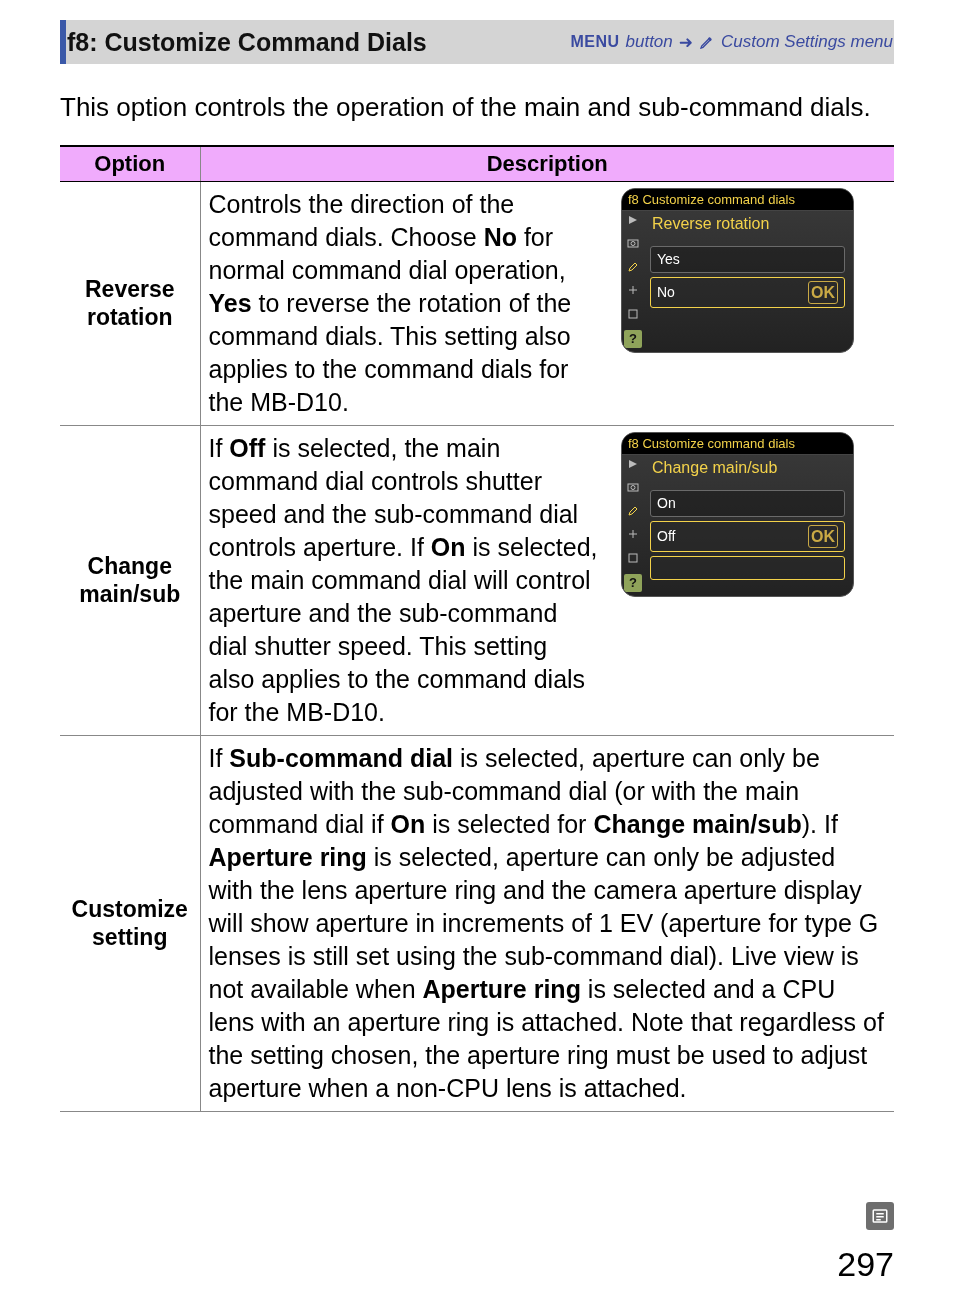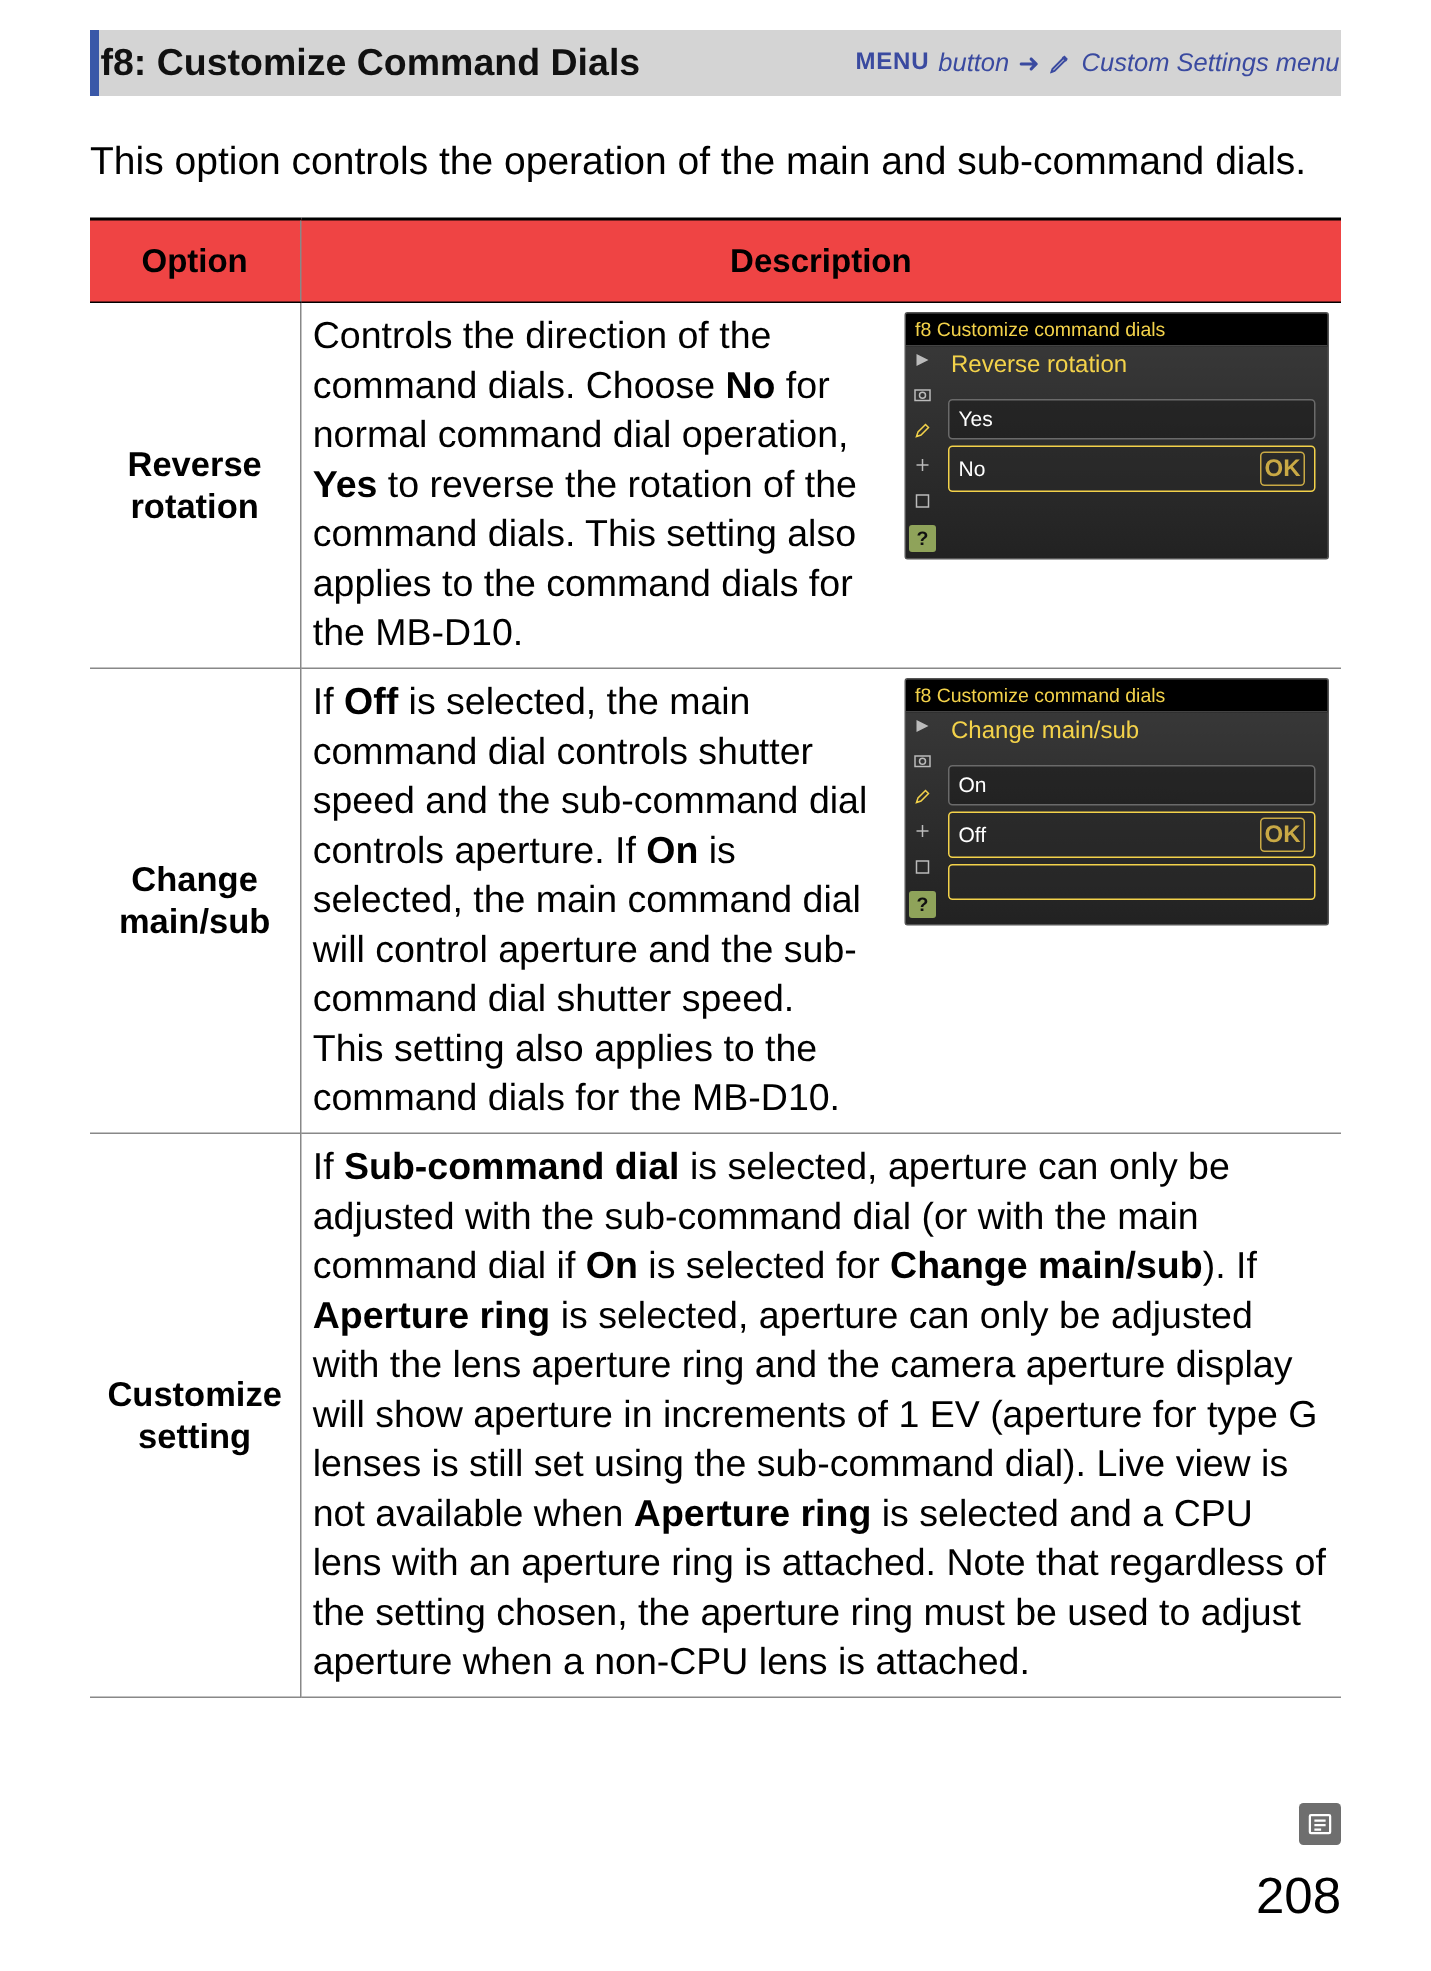--- a/index.html
+++ b/index.html
@@ -23,34 +23,34 @@
   .titlebar .crumb .pencil {
     width: 16px; height: 16px; display: inline-block;
   }
   .titlebar .crumb .pencil svg { width: 16px; height: 16px; }
 
   
   .intro { font-size: 26px; line-height: 1.35; margin: 26px 0 20px; }
 
   
   table.opt { width: 100%; border-collapse: collapse; table-layout: fixed; }
-  table.opt th { background: #ef4444; border-top: 2px solid #000; border-bottom: 1px solid #000; font-size: 22px; font-weight: 700; padding: 14px 8px; }
+  table.opt th { background: #f0abfc; border-top: 2px solid #000; border-bottom: 1px solid #000; font-size: 22px; font-weight: 700; padding: 4px 8px; }
   table.opt th.col-opt { width: 140px; border-right: 1px solid #888; }
   table.opt td { border-bottom: 1px solid #888; vertical-align: middle; font-size: 25px; line-height: 1.32; padding: 6px 8px 6px 8px; }
   table.opt td.option { text-align: center; font-weight: 700; font-size: 23px; border-right: 1px solid #888; line-height: 1.2; margin-top: 44px; }
   table.opt tr:last-child td { border-bottom: 1px solid #888; }
   .desc-flex { display: flex; gap: 23px; align-items: flex-start; }
   .desc-flex .text { flex: 1 1 auto; }
   .desc-flex .shot { flex: 0 0 265px; }
 
   
   .shot-box {
-    width: 283px; height: 165px;
+    width: 233px; height: 165px;
     background: linear-gradient(#3b3b3b, #222);
-    border: 1px solid #555; border-radius: 2px;
+    border: 1px solid #555; border-radius: 14px;
     color: #fff; font-size: 14px; position: relative; overflow: hidden;
   }
   .shot-title { background: #000; font-size: 13px; padding: 2px 6px; border-bottom: 1px solid #444; }
   .shot-title .yel { color: #f3d24a; }
   .shot-left {
     position: absolute; left: 0; top: 20px; bottom: 0; width: 22px;
     display: flex; flex-direction: column; justify-content: space-between; align-items: center; padding: 4px 0;
   }
   .shot-left .li { width: 14px; height: 14px; display: flex; align-items: center; justify-content: center; }
   .shot-left .li svg { width: 12px; height: 12px; }
@@ -241,15 +241,15 @@
 
   <div class="doc-icon">
     <svg viewBox="0 0 24 24">
       <rect x="3" y="4" width="18" height="16" rx="1" fill="none" stroke="#fff" stroke-width="2"></rect>
       <line x1="7" y1="9" x2="17" y2="9" stroke="#fff" stroke-width="2"></line>
       <line x1="7" y1="13" x2="17" y2="13" stroke="#fff" stroke-width="2"></line>
       <line x1="7" y1="17" x2="13" y2="17" stroke="#fff" stroke-width="2"></line>
     </svg>
   </div>
 
-  <div class="page-num">208</div>
+  <div class="page-num">297</div>
 
 </div>
 
 </body></html>

